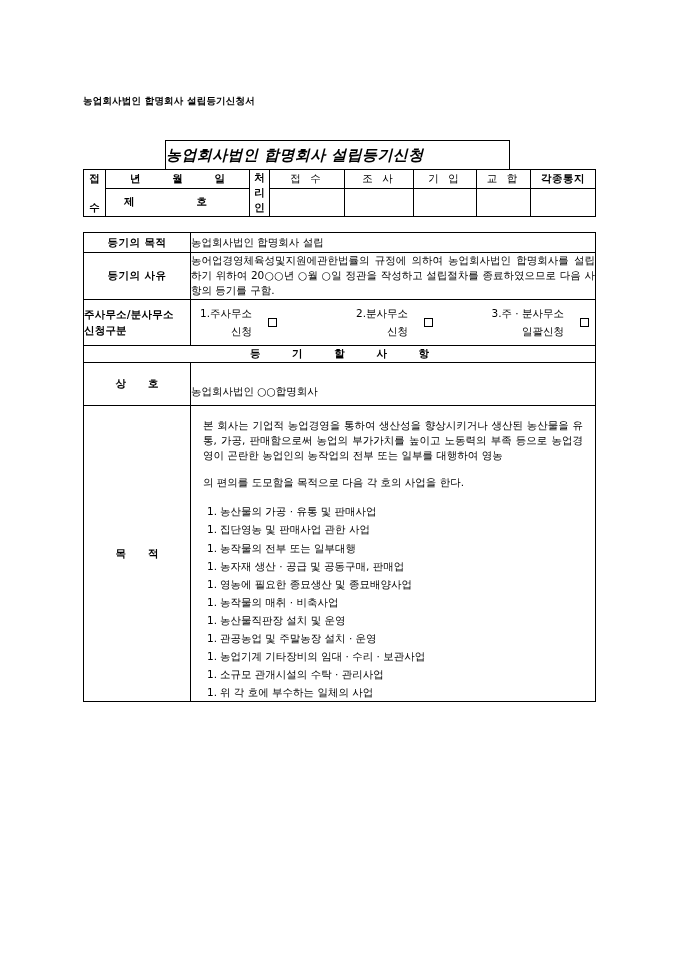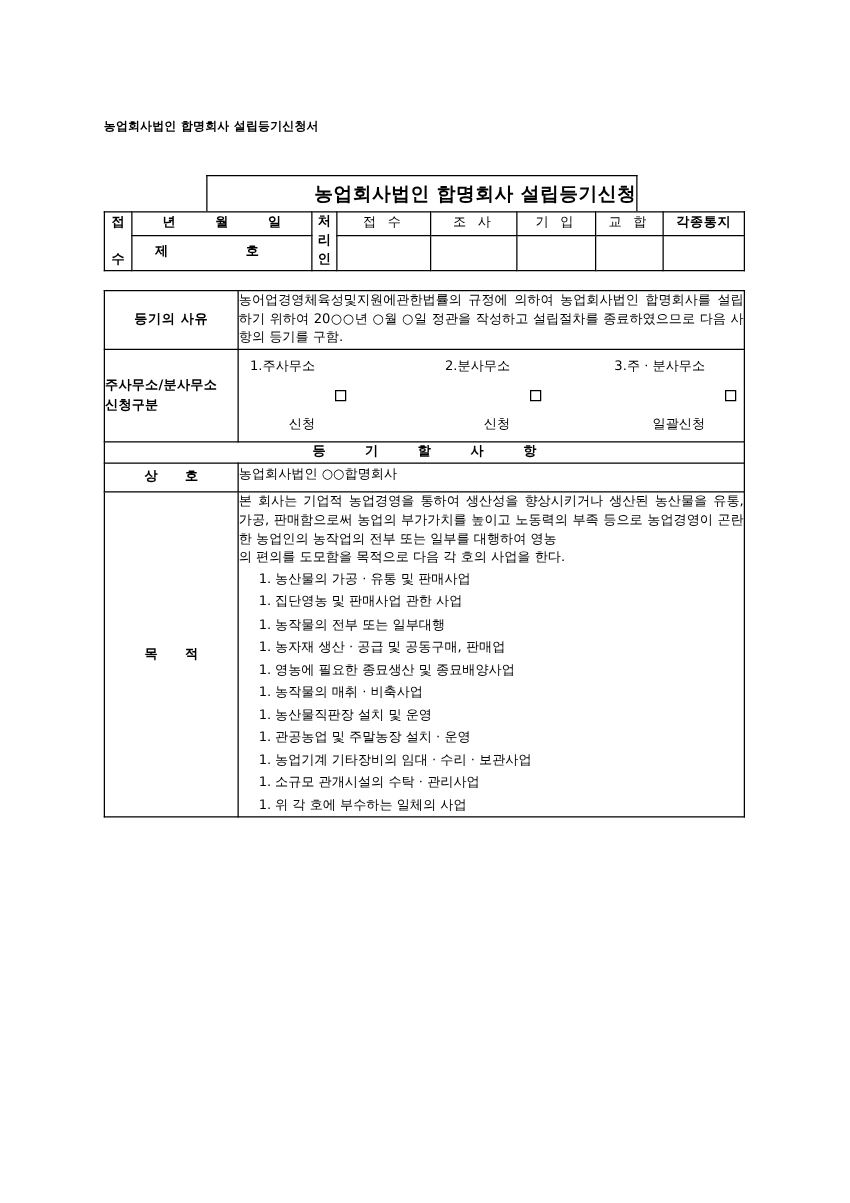--- a/index.html
+++ b/index.html
@@ -39,21 +39,22 @@
     position: absolute;
     left: 165px;
     top: 136px;
     width: 345px;
     height: 29px;
     border: 1.6px solid #000;
     border-bottom: none;
     box-sizing: border-box;
     display: flex;
     align-items: center;
-    justify-content: flex-end;
+    justify-content: flex-start;
+    font-style: italic;
   }
   .title-box .title-text {
     font-size: 15px;
     font-weight: bold;
     letter-spacing: 0.4px;
     white-space: nowrap;
   }
 
   
   table.form {
@@ -129,21 +130,21 @@
     font-weight: bold;
     line-height: 1.7;
     padding: 5px 2px;
     letter-spacing: 0.2px;
   }
   .label-two-line span { display: block; }
 
   .value-cell {
     padding: 5px 0 5px 9px;
   }
-  .value-cell.tight { padding-top: 0; padding-bottom: 4px; }
+  .value-cell.tight { padding-top: 20px; padding-bottom: 4px; }
 
   .section-head {
     text-align: center;
     font-weight: bold;
     letter-spacing: 14px;
     text-indent: 14px;
     padding: 4px 0;
   }
 
   .reason-body {
@@ -163,37 +164,37 @@
   .opt {
     display: flex;
     align-items: center;
     flex: 1 1 0;
   }
   .opt-label {
     line-height: 1.7;
     white-space: nowrap;
   }
   .opt-label .l1 { display: block; text-align: left; }
-  .opt-label .l2 { display: block; text-align: right; margin-top: 28px; }
+  .opt-label .l2 { display: block; text-align: right; }
   .checkbox {
     width: 9px;
     height: 9px;
     border: 1px solid #000;
     box-sizing: border-box;
     margin-left: 16px;
     flex: 0 0 auto;
     background: #fff;
   }
 
   
   .purpose-body {
     padding: 7px 10px 7px 9px;
     line-height: 1.62;
   }
-  .purpose-body p { margin: 0; text-align: justify; }
+  .purpose-body p { margin: 12px; text-align: justify; }
   .purpose-body p.noj { text-align: left; }
   ul.purpose-list {
     list-style: none;
     margin: 0;
     padding: 0 0 0 16px;
   }
   ul.purpose-list li {
     line-height: 1.72;
     white-space: nowrap;
   }
@@ -256,20 +257,24 @@
   </tbody>
     </table>
 
   <table class="form" style="top:228px;">
     <colgroup>
       <col style="width:107px">
       <col style="width:405px">
     </colgroup>
 
     <tbody>
+        <tr>
+      <td class="label-cell outer-thick">등기의 목적</td>
+      <td class="value-cell outer-thick" style="height:19px">농업회사법인 합명회사 설립</td>
+    </tr>
 
     <tr>
       <td class="label-cell outer-thick">등기의 사유</td>
       <td class="reason-body outer-thick">
         <p>농어업경영체육성및지원에관한법률의 규정에 의하여 농업회사법인 합명회사를 설립하기 위하여 20○○년 ○월 ○일 정관을 작성하고 설립절차를 종료하였으므로 다음 사항의 등기를 구함.</p>
       </td>
     </tr>
 
     <tr>
       <td class="label-two-line outer-thick">

